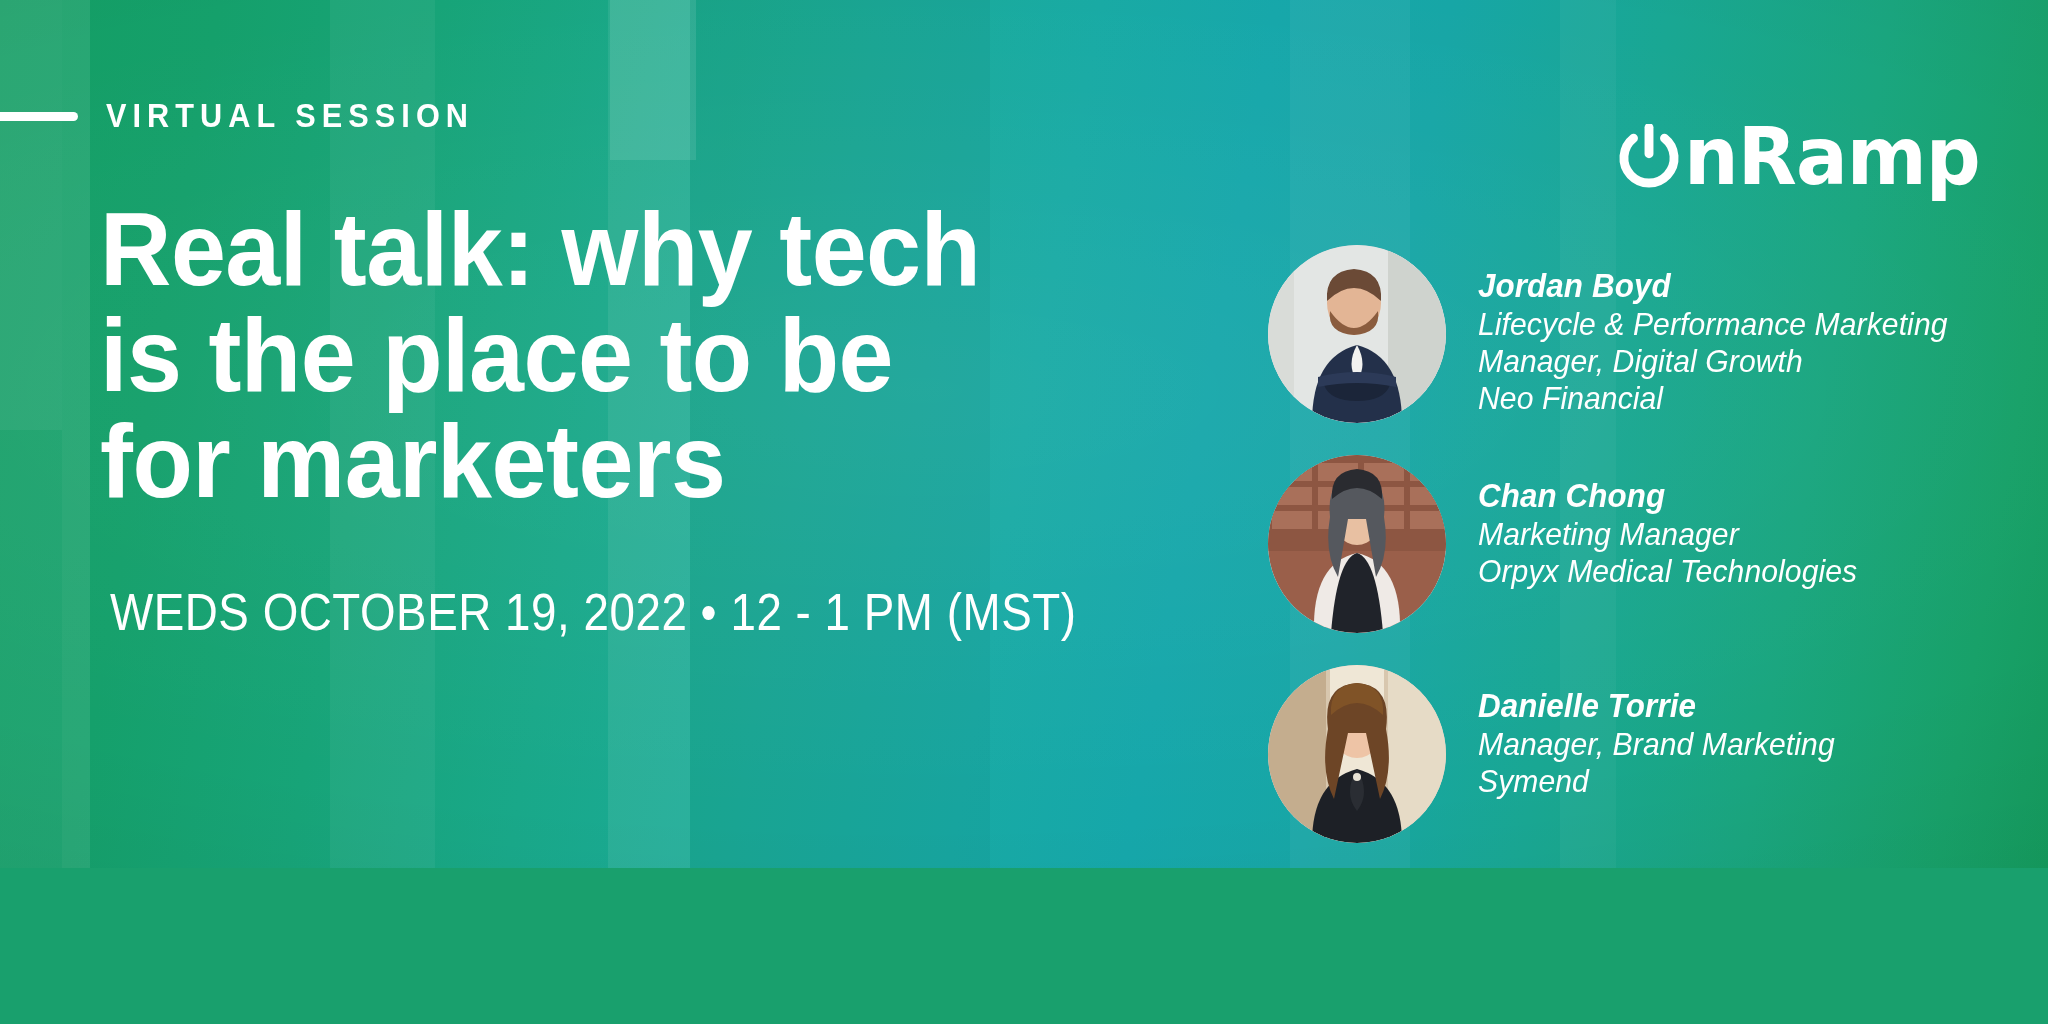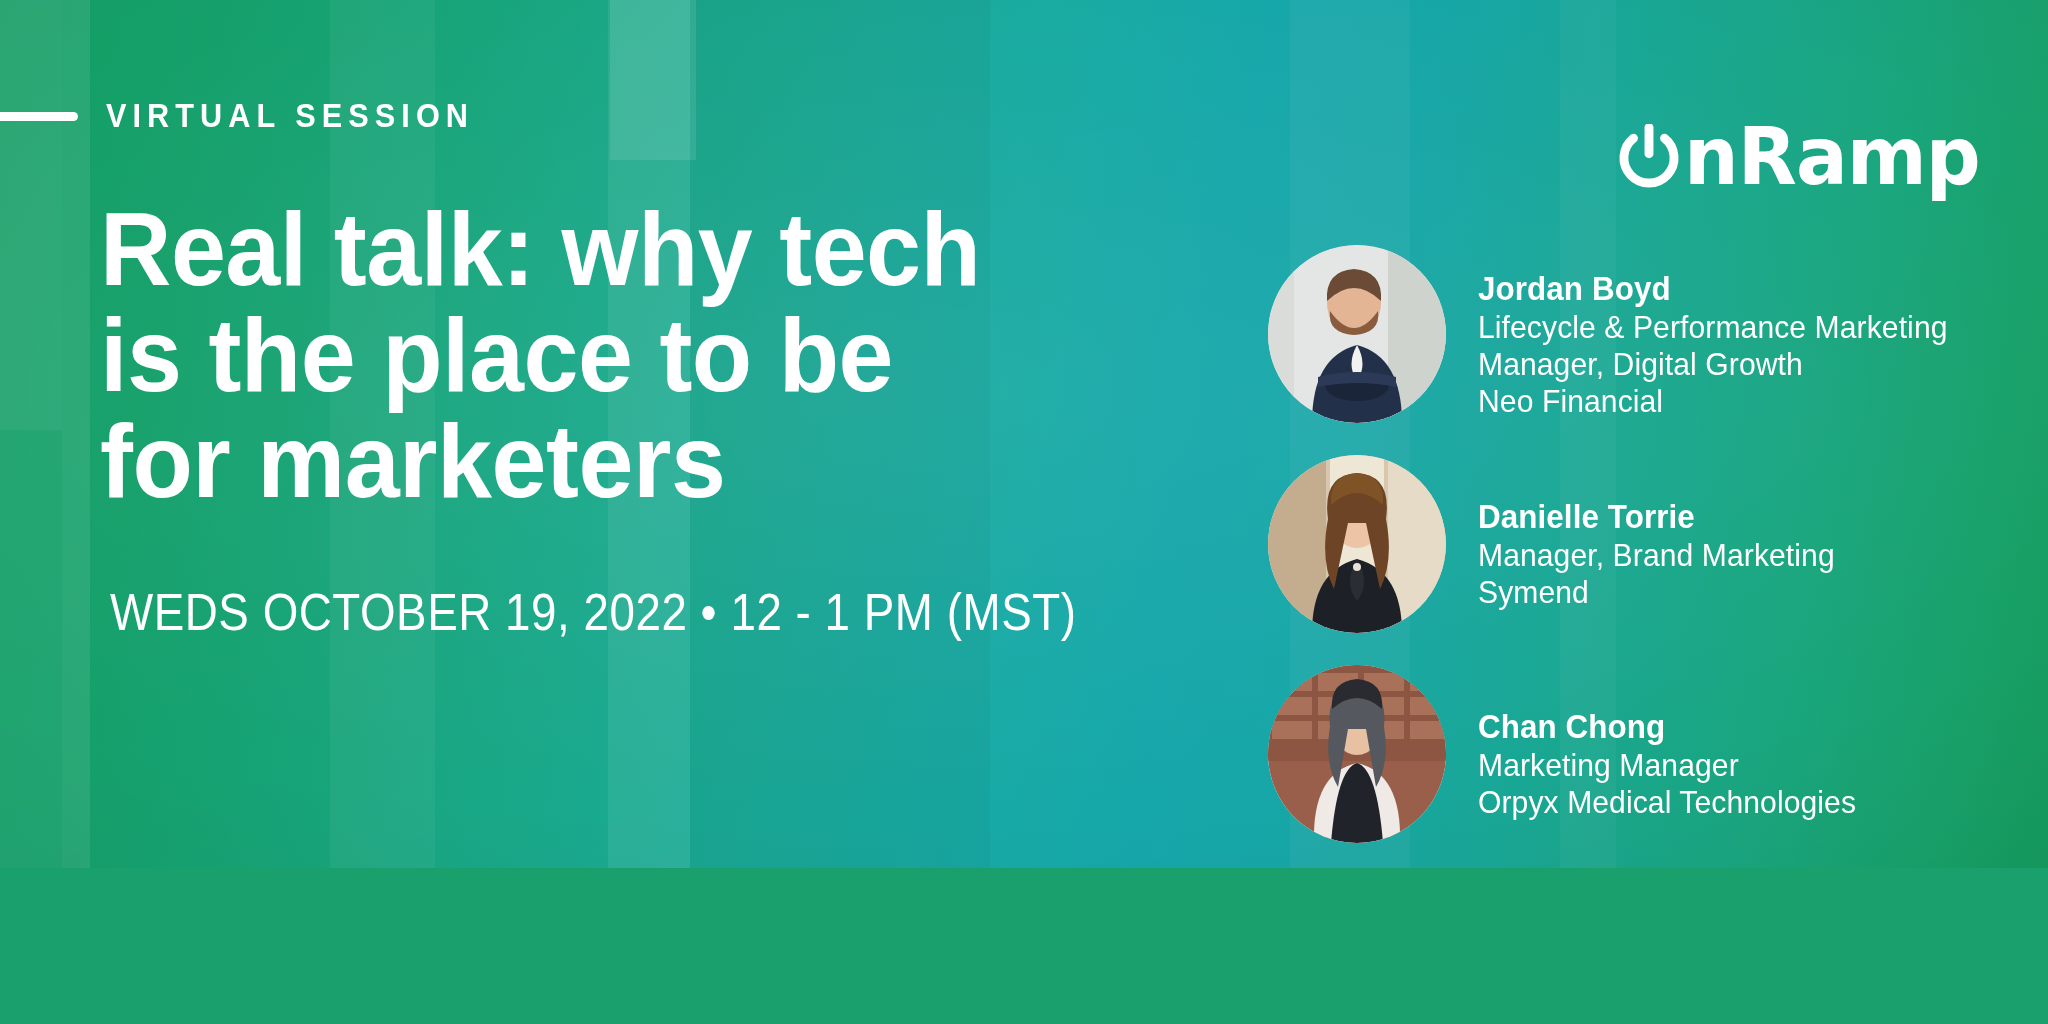--- a/index.html
+++ b/index.html
@@ -62,21 +62,21 @@
   
   .dateline{
     position:absolute;left:110px;top:582px;
     color:#ffffff;font-size:52px;font-weight:400;letter-spacing:0.6px;
     font-family:"Liberation Sans Narrow","Liberation Sans",sans-serif;
     transform:scaleX(0.88);transform-origin:left center;white-space:nowrap;
   }
 
   
   .speakers{position:absolute;left:1268px;top:245px;width:760px;}
-  .speaker{display:flex;align-items:center;margin-bottom:32px;}
+  .speaker{display:flex;align-items:flex-start;margin-bottom:32px;font-style:italic;}
   .avatar{
     width:178px;height:178px;border-radius:50%;flex:0 0 178px;overflow:hidden;
     position:relative;background:#cfd6d8;
   }
   .avatar svg{display:block;width:178px;height:178px;}
   .sp-text{margin-left:32px;padding-top:22px;color:#ffffff;}
   .sp-name{
     font-size:33px;font-weight:700;line-height:1.18;letter-spacing:0.1px;
     font-family:"Liberation Sans Narrow","Liberation Sans",sans-serif;
     transform:scaleX(0.95);transform-origin:left top;white-space:nowrap;
@@ -148,49 +148,20 @@
             <path d="M56 140 q33 -16 66 0 q-6 16 -33 16 q-27 0 -33 -16z" fill="#1b2539"></path>
             <path d="M50 132 q39 -10 78 0 l0 10 q-39 -8 -78 0z" fill="#2c3a58"></path>
           </g>
         </svg>
       </div>
       <div class="sp-text">
         <div class="sp-name">Jordan Boyd</div>
         <div class="sp-line">Lifecycle &amp; Performance Marketing</div>
         <div class="sp-line">Manager, Digital Growth</div>
         <div class="sp-line">Neo Financial</div>
-      </div>
-    </div>
-
-    <div class="speaker">
-      <div class="avatar">
-        <svg viewBox="0 0 178 178">
-          <defs>
-              <clipPath id="c3">
-                <circle cx="89" cy="89" r="89"></circle>
-              </clipPath>
-            </defs>
-          <g clip-path="url(#c3)">
-            <rect width="178" height="178" fill="#d8c7ae"></rect>
-            <rect x="0" y="0" width="58" height="178" fill="#c4ad8e"></rect>
-            <rect x="120" y="0" width="58" height="178" fill="#e6dbc6"></rect>
-            <rect x="62" y="0" width="54" height="120" fill="#efe7d6"></rect>
-            <path d="M44 178 q0 -62 45 -74 q45 12 45 74z" fill="#1d2026"></path>
-            <ellipse cx="89" cy="62" rx="26" ry="31" fill="#eec4a6"></ellipse>
-            <path d="M60 64 q-6 -44 29 -46 q35 2 29 46 q8 42 -6 70 l-14 -66 l-18 0 l-14 66 q-14 -28 -6 -70z" fill="#6d4526"></path>
-            <path d="M63 50 q26 -24 52 0 q2 -30 -26 -32 q-28 2 -26 32z" fill="#805327"></path>
-            <path d="M89 104 q-14 24 0 42 q14 -18 0 -42z" fill="#2a2d33"></path>
-            <circle cx="89" cy="112" r="4" fill="#e8e2d4"></circle>
-          </g>
-        </svg>
-      </div>
-      <div class="sp-text">
-        <div class="sp-name">Danielle Torrie</div>
-        <div class="sp-line">Manager, Brand Marketing</div>
-        <div class="sp-line">Symend</div>
       </div>
     </div>
 
     <div class="speaker">
       <div class="avatar">
         <svg viewBox="0 0 178 178">
           <defs>
               <clipPath id="c2">
                 <circle cx="89" cy="89" r="89"></circle>
               </clipPath>
@@ -220,14 +191,43 @@
           </g>
         </svg>
       </div>
       <div class="sp-text">
         <div class="sp-name">Chan Chong</div>
         <div class="sp-line">Marketing Manager</div>
         <div class="sp-line">Orpyx Medical Technologies</div>
       </div>
     </div>
 
+    <div class="speaker">
+      <div class="avatar">
+        <svg viewBox="0 0 178 178">
+          <defs>
+              <clipPath id="c3">
+                <circle cx="89" cy="89" r="89"></circle>
+              </clipPath>
+            </defs>
+          <g clip-path="url(#c3)">
+            <rect width="178" height="178" fill="#d8c7ae"></rect>
+            <rect x="0" y="0" width="58" height="178" fill="#c4ad8e"></rect>
+            <rect x="120" y="0" width="58" height="178" fill="#e6dbc6"></rect>
+            <rect x="62" y="0" width="54" height="120" fill="#efe7d6"></rect>
+            <path d="M44 178 q0 -62 45 -74 q45 12 45 74z" fill="#1d2026"></path>
+            <ellipse cx="89" cy="62" rx="26" ry="31" fill="#eec4a6"></ellipse>
+            <path d="M60 64 q-6 -44 29 -46 q35 2 29 46 q8 42 -6 70 l-14 -66 l-18 0 l-14 66 q-14 -28 -6 -70z" fill="#6d4526"></path>
+            <path d="M63 50 q26 -24 52 0 q2 -30 -26 -32 q-28 2 -26 32z" fill="#805327"></path>
+            <path d="M89 104 q-14 24 0 42 q14 -18 0 -42z" fill="#2a2d33"></path>
+            <circle cx="89" cy="112" r="4" fill="#e8e2d4"></circle>
+          </g>
+        </svg>
+      </div>
+      <div class="sp-text">
+        <div class="sp-name">Danielle Torrie</div>
+        <div class="sp-line">Manager, Brand Marketing</div>
+        <div class="sp-line">Symend</div>
+      </div>
+    </div>
+
   </div>
 </div>
 
 </body></html>

